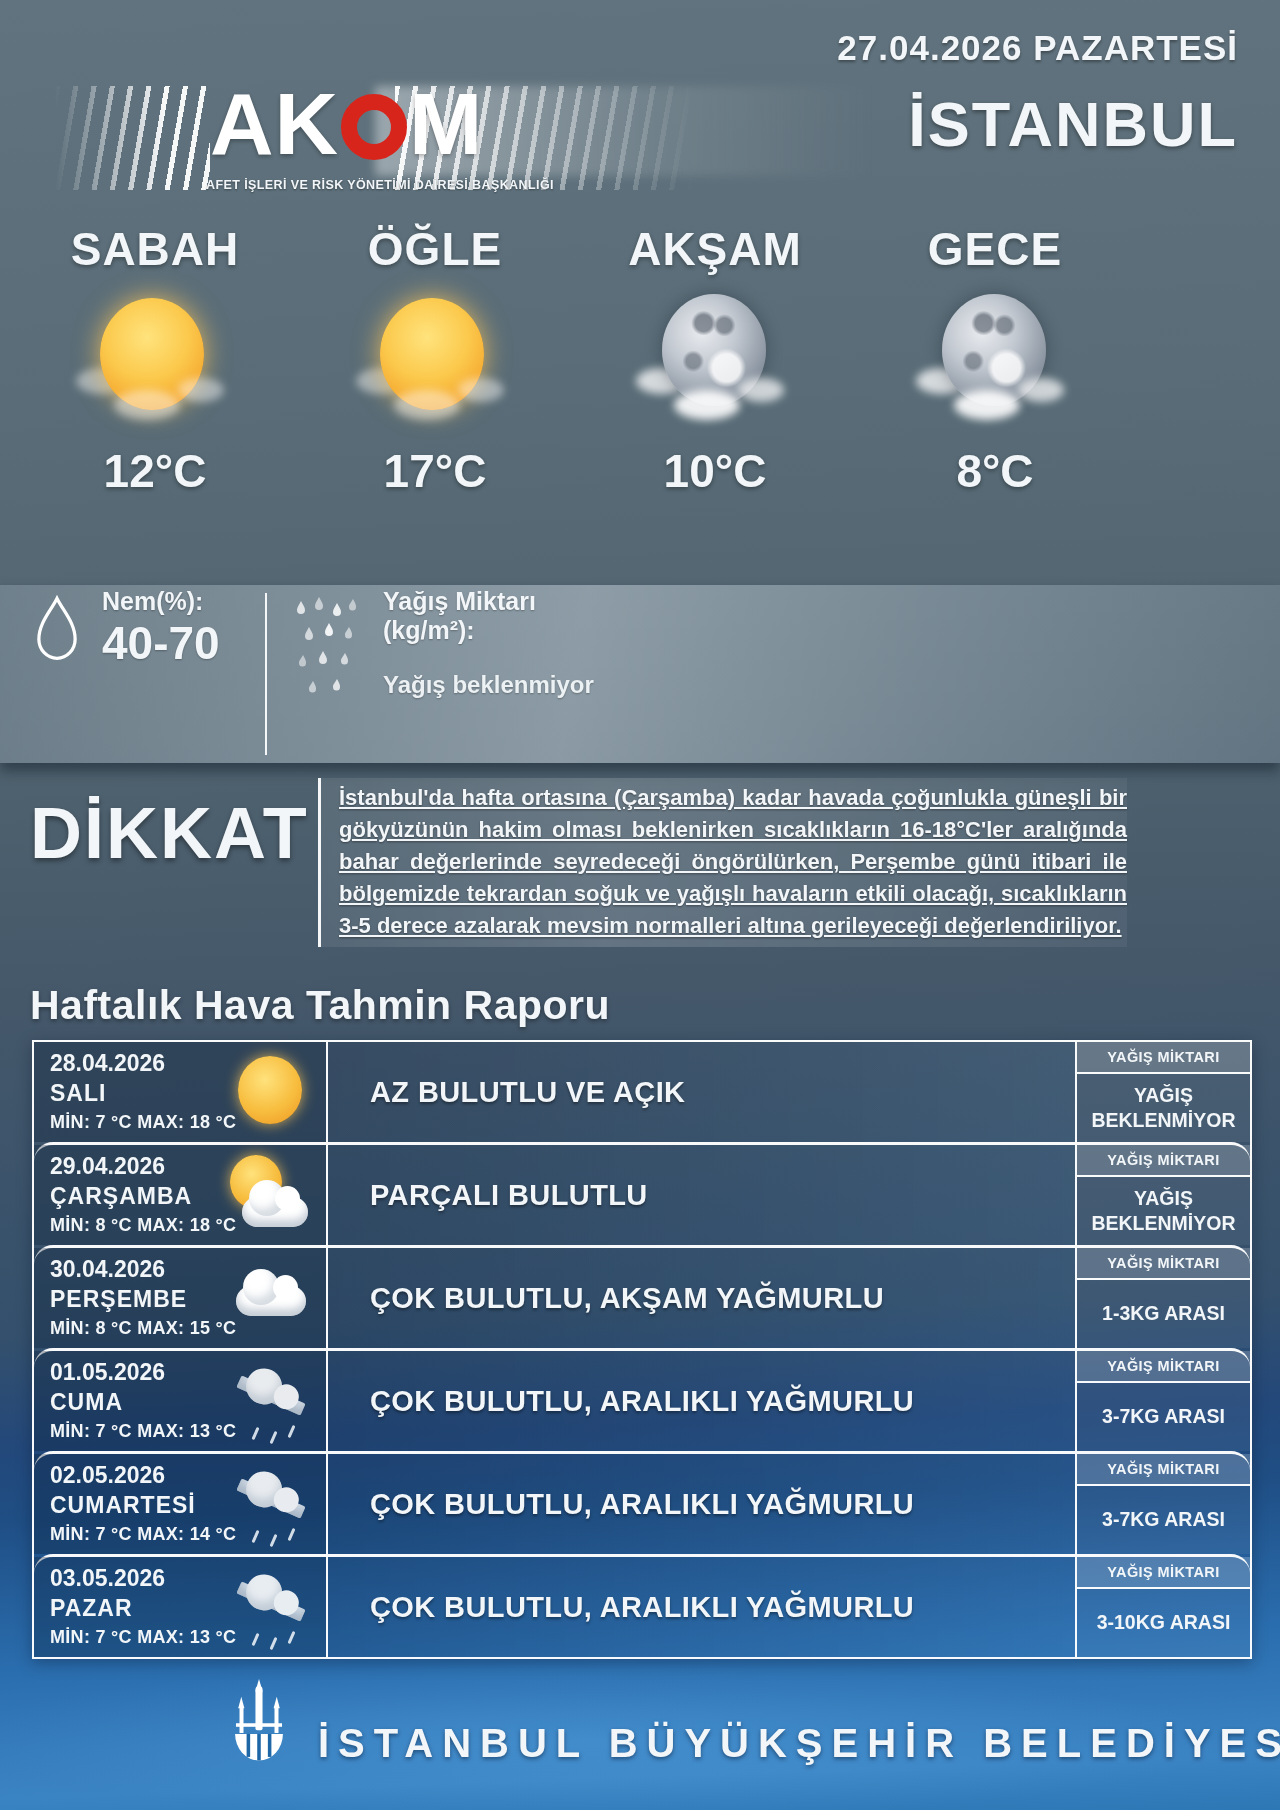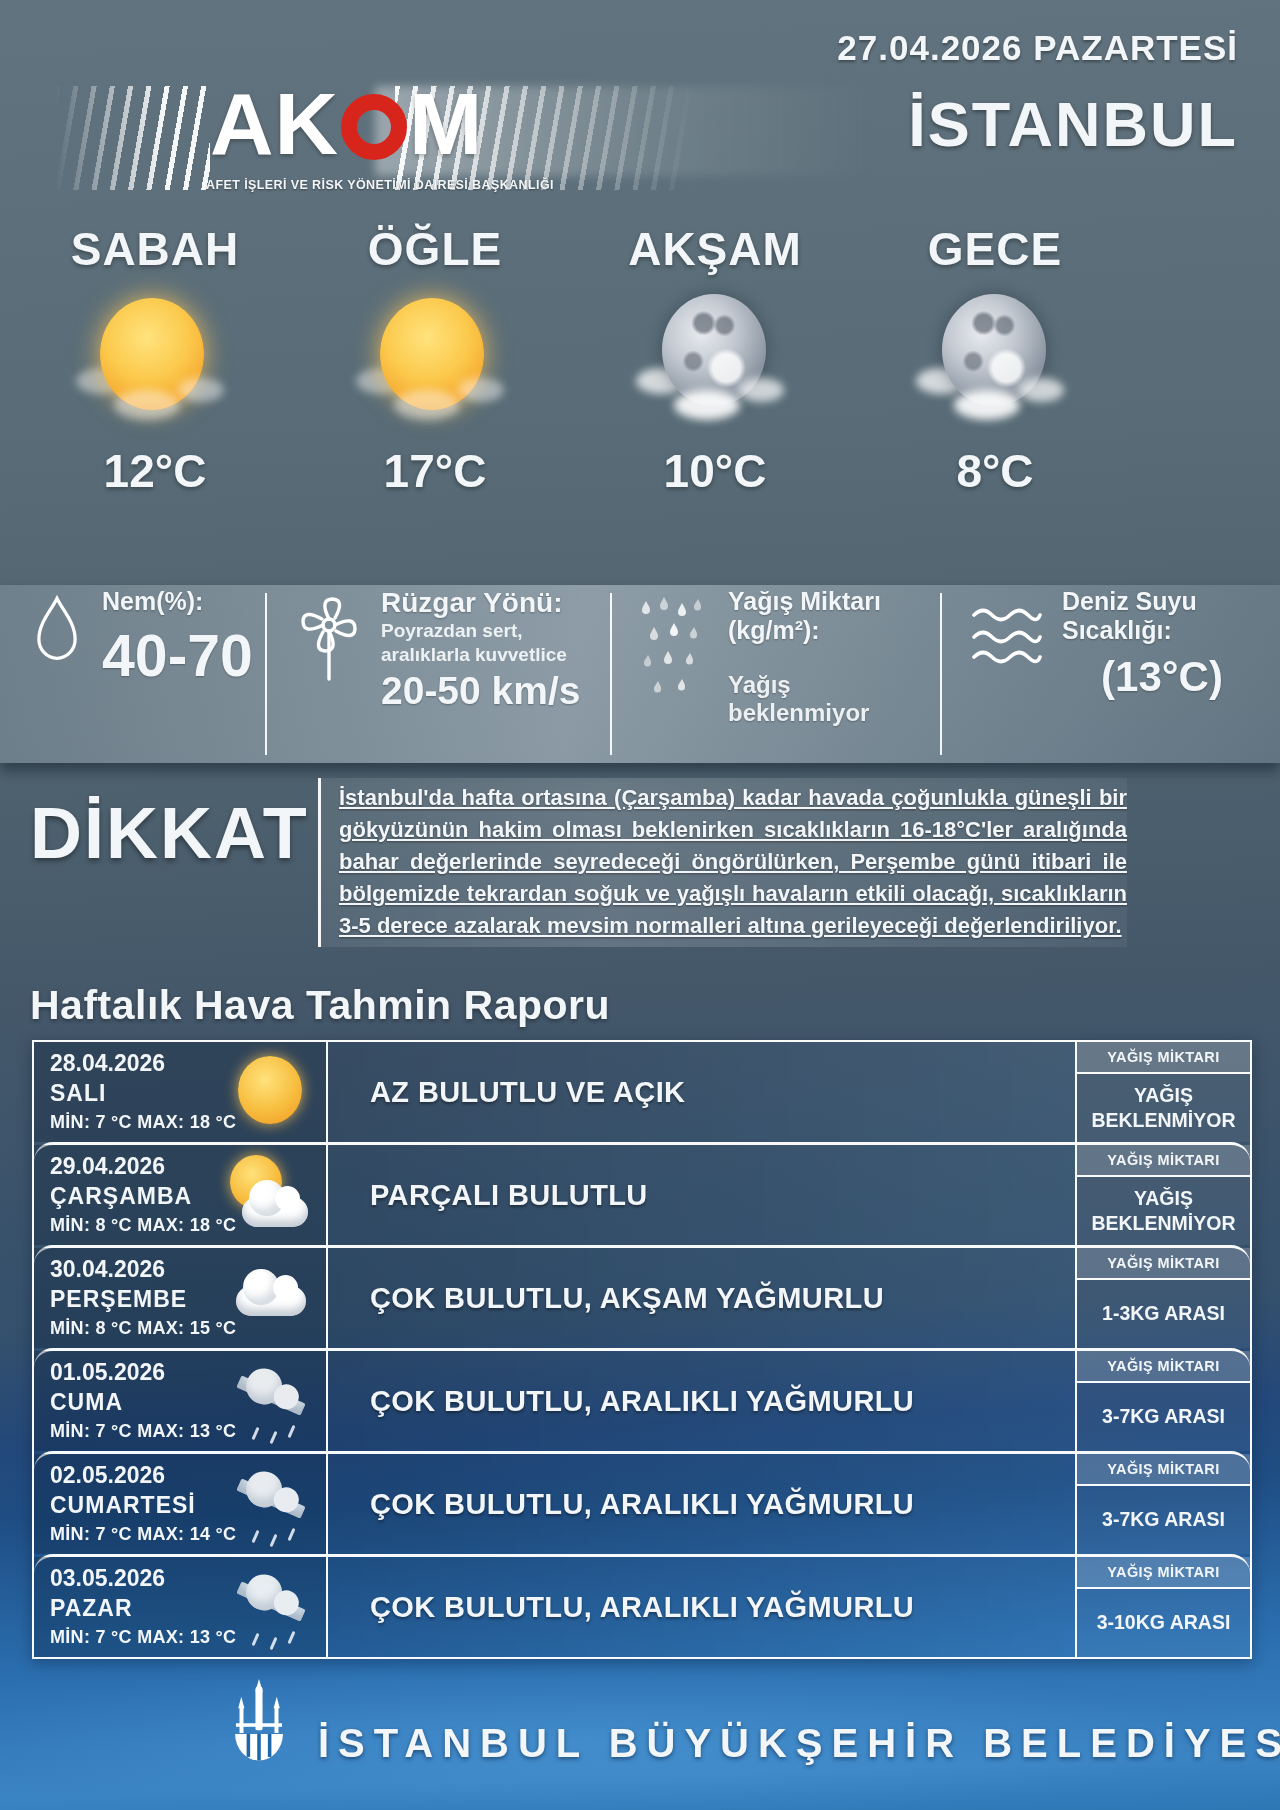--- a/index.html
+++ b/index.html
@@ -46,21 +46,21 @@
     background:linear-gradient(100deg,rgba(205,218,228,.22) 0%,rgba(228,237,244,.40) 45%,rgba(205,219,229,.30) 72%,rgba(178,195,207,.20) 100%);
     box-shadow:0 8px 12px rgba(10,22,34,.45);
     display:grid;grid-template-columns:265px 345px 330px 1fr;}
   .metric{position:relative;padding:2px 10px 0 28px;display:flex;gap:16px;}
   .metric + .metric{border-left:0;}
   .metric + .metric::before{content:"";position:absolute;left:0;top:8px;bottom:8px;width:2px;background:rgba(255,255,255,.92);}
   .m-icon{flex:0 0 auto;margin-top:6px;}
   .m-label{font-size:25px;font-weight:700;text-shadow:0 1px 2px rgba(0,0,0,.3);}
   .m-desc{font-size:19px;font-weight:700;line-height:1.25;opacity:.95;max-width:230px;}
   .m-value{font-weight:700;text-shadow:0 1px 2px rgba(0,0,0,.3);}
-  .m1 .m-value{font-size:59px;margin-top:6px;}
+  .m1 .m-value{font-size:46px;}
   .m2 .m-label{font-size:28px;}
   .m2 .m-value{font-size:39px;margin-top:2px;}
   .m3 .m-value{font-size:24px;margin-top:26px;opacity:.95;}
   .m4 .m-value{font-size:42px;margin-top:8px;text-align:center;width:200px;}
 
   
   .alert-title{position:absolute;top:792px;left:30px;font-size:72px;font-weight:900;letter-spacing:2px;text-shadow:0 3px 5px rgba(0,0,0,.4);}
   .alert-box{position:absolute;top:778px;left:318px;width:788px;padding:4px 0 4px 18px;border-left:3px solid rgba(255,255,255,.95);
     background:linear-gradient(90deg,rgba(255,255,255,.08),rgba(255,255,255,.16) 35%,rgba(255,255,255,.05));}
   .alert-box p{margin:0;font-size:22px;font-weight:700;line-height:1.46;text-align:justify;text-shadow:0 1px 2px rgba(0,0,0,.4);text-decoration:underline;}
@@ -165,39 +165,20 @@
   <div class="metrics">
     <div class="metric m1">
       <div class="m-icon">
         <svg width="58" height="78" viewBox="0 0 64 84" fill="none" stroke="#fff" stroke-width="3.6">
           <path d="M32 5 C39 19 52 32 52 50 a20 21 0 0 1 -40 0 C12 32 25 19 32 5 Z"></path>
         </svg>
       </div>
       <div>
         <div class="m-label">Nem(%):</div>
         <div class="m-value">40-70</div>
-      </div>
-    </div>
-    <div class="metric m2">
-      <div class="m-icon">
-        <svg width="72" height="110" viewBox="0 0 72 110" fill="none" stroke="#fff" stroke-width="3.4" stroke-linecap="round" stroke-linejoin="round">
-          <g>
-            <path d="M36 26 Q26 6 40 6 Q52 7 42 25"></path>
-            <path d="M36 26 Q26 6 40 6 Q52 7 42 25" transform="rotate(90 36 32)"></path>
-            <path d="M36 26 Q26 6 40 6 Q52 7 42 25" transform="rotate(180 36 32)"></path>
-            <path d="M36 26 Q26 6 40 6 Q52 7 42 25" transform="rotate(270 36 32)"></path>
-            <circle cx="36" cy="32" r="6"></circle>
-            <path d="M36 40 V86"></path>
-          </g>
-        </svg>
-      </div>
-      <div>
-        <div class="m-label">Rüzgar Yönü:</div>
-        <div class="m-desc">Poyrazdan sert, aralıklarla kuvvetlice</div>
-        <div class="m-value">20-50 km/s</div>
       </div>
     </div>
     <div class="metric m3">
       <div class="m-icon">
         <svg width="74" height="112" viewBox="0 0 74 112" fill="#fff">
           <g opacity=".95">
             <path d="M8 8 c2 4 4 6 4 9 a4 4 0 0 1 -8 0 c0 -3 2 -5 4 -9z" opacity=".8"></path>
             <path d="M26 4 c2 4 4 6 4 9 a4 4 0 0 1 -8 0 c0 -3 2 -5 4 -9z" opacity=".6"></path>
             <path d="M44 10 c2 4 4 6 4 9 a4 4 0 0 1 -8 0 c0 -3 2 -5 4 -9z" opacity=".9"></path>
             <path d="M60 6 c2 4 3 5 3 8 a3.5 3.5 0 0 1 -7 0 c0 -3 2 -4 4 -8z" opacity=".55"></path>
@@ -210,33 +191,20 @@
             <path d="M20 88 c2 4 3 5 3 8 a3.5 3.5 0 0 1 -7 0 c0 -3 2 -4 4 -8z" opacity=".6"></path>
             <path d="M44 86 c2 4 3 5 3 8 a3.5 3.5 0 0 1 -7 0 c0 -3 2 -4 4 -8z" opacity=".8"></path>
           </g>
         </svg>
       </div>
       <div>
         <div class="m-label">Yağış Miktarı (kg/m²):</div>
         <div class="m-value">Yağış beklenmiyor</div>
       </div>
     </div>
-    <div class="metric m4">
-      <div class="m-icon">
-        <svg width="78" height="84" viewBox="0 0 78 84" fill="none" stroke="#fff" stroke-width="3.6" stroke-linecap="round">
-          <path d="M6 22 q9 -9 18 0 t18 0 t18 0 t12 0"></path>
-          <path d="M6 44 q9 -9 18 0 t18 0 t18 0 t12 0"></path>
-          <path d="M6 64 q9 -9 18 0 t18 0 t18 0 t12 0"></path>
-        </svg>
-      </div>
-      <div>
-        <div class="m-label">Deniz Suyu Sıcaklığı:</div>
-        <div class="m-value">(13°C)</div>
-      </div>
-    </div>
   </div>
 
   <div class="alert-title">DİKKAT</div>
   <div class="alert-box">
     <p>İstanbul'da hafta ortasına (Çarşamba) kadar havada çoğunlukla güneşli bir gökyüzünün hakim olması beklenirken sıcaklıkların 16-18°C'ler aralığında bahar değerlerinde seyredeceği öngörülürken, Perşembe günü itibari ile bölgemizde tekrardan soğuk ve  yağışlı havaların etkili olacağı, sıcaklıkların 3-5 derece azalarak mevsim normalleri altına gerileyeceği değerlendiriliyor.</p>
   </div>
 
   <div class="wtitle">Haftalık Hava Tahmin Raporu</div>
 
   <div class="wtable">

